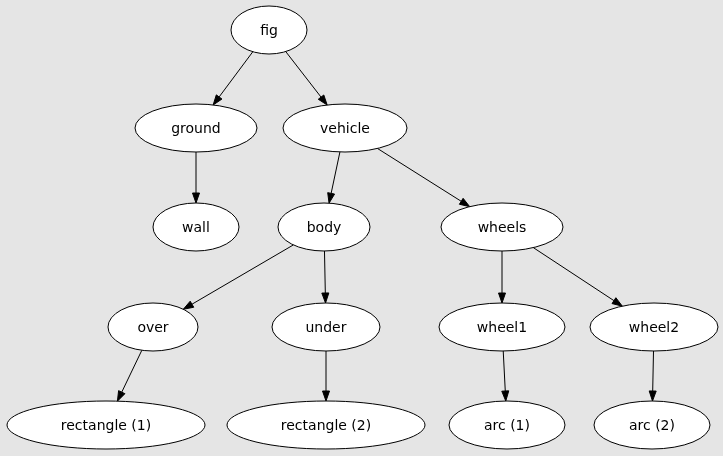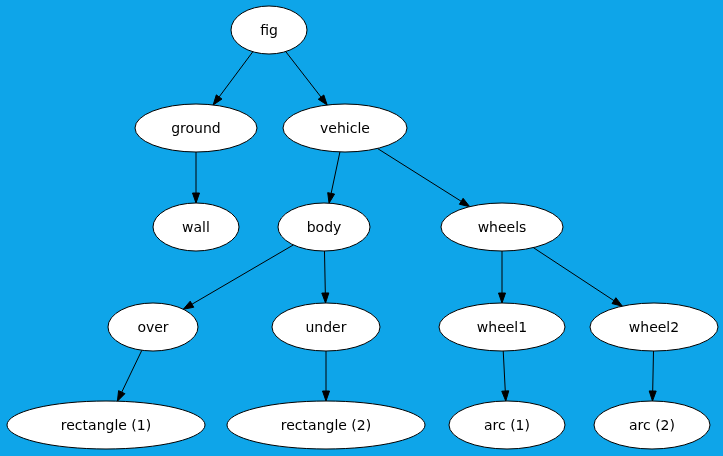--- a/index.html
+++ b/index.html
@@ -5,21 +5,21 @@
     html, body {
       margin: 0;
       padding: 0;
       background: #ffffff;
       font-family: "DejaVu Sans", sans-serif;
     }
     .diagram-canvas {
       position: relative;
       width: 723px;
       height: 456px;
-      background: #0ea5e9;
+      background: #e5e5e5;
       overflow: hidden;
     }
     .diagram-canvas svg {
       position: absolute;
       left: 0;
       top: 0;
       display: block;
     }
     .node-ellipse {
       fill: #ffffff;

